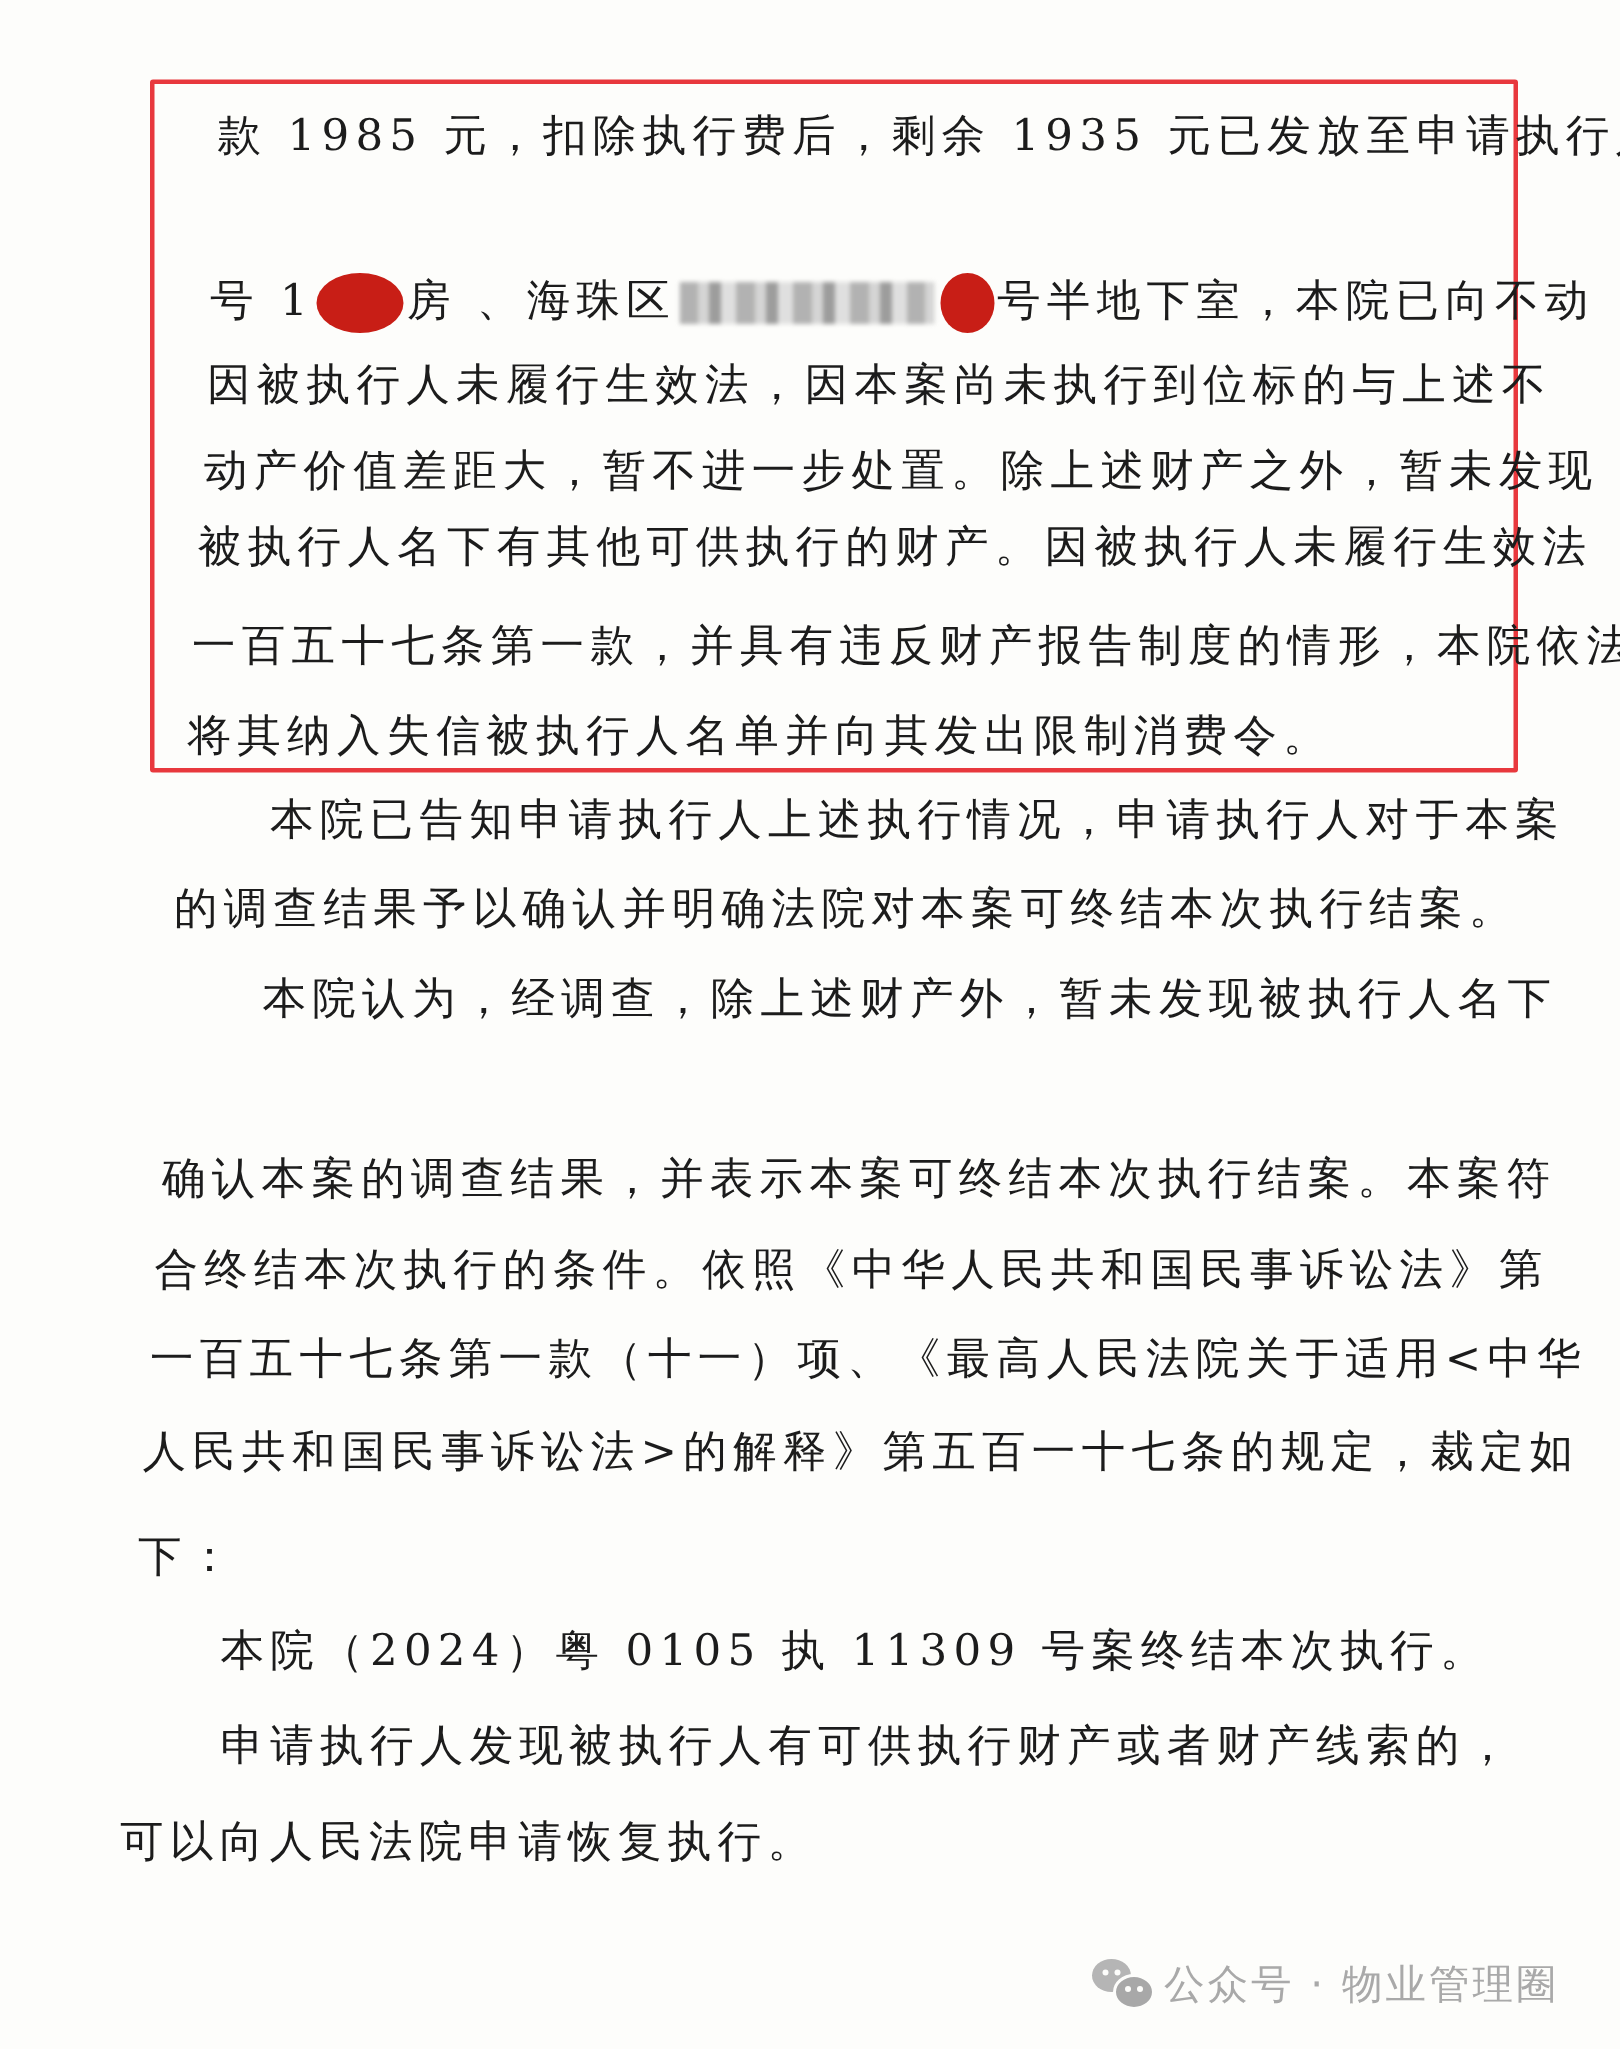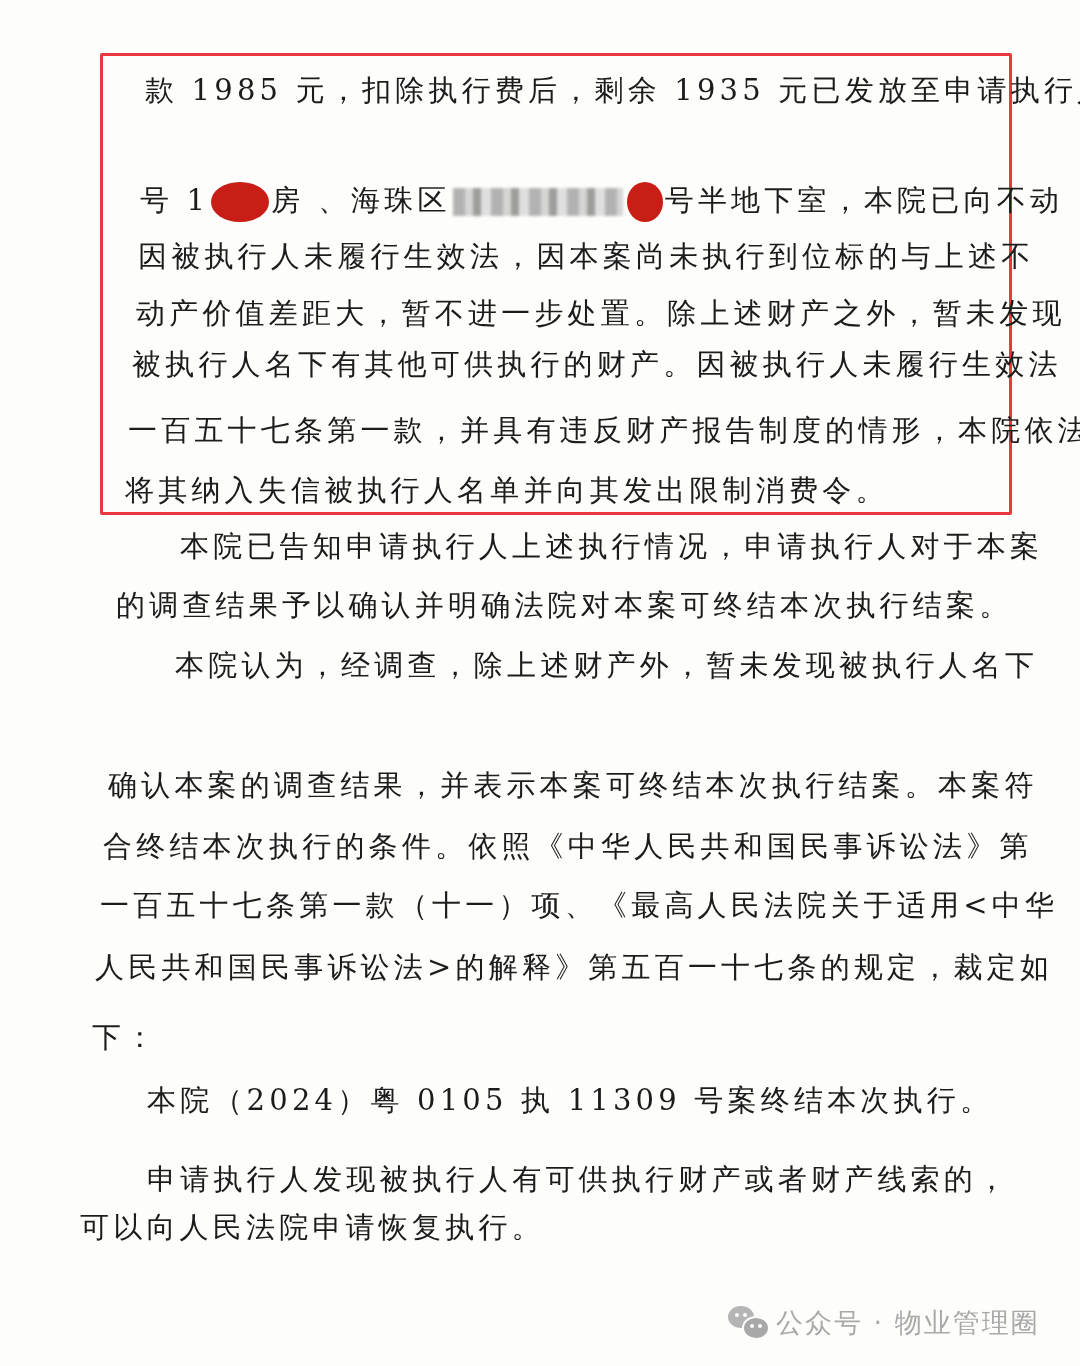--- a/index.html
+++ b/index.html
@@ -122,21 +122,21 @@
 
   <div class="line" style="left:175px; top:645px;">本院认为，经调查，除上述财产外，暂未发现被执行人名下</div>
   <div class="line" style="left:108px; top:765px;">确认本案的调查结果，并表示本案可终结本次执行结案。本案符</div>
   <div class="line" style="left:103px; top:826px;">合终结本次执行的条件。依照《中华人民共和国民事诉讼法》第</div>
   <div class="line" style="left:100px; top:885px;">一百五十七条第一款（十一）项、《最高人民法院关于适用&lt;中华</div>
   <div class="line" style="left:95px; top:947px;">人民共和国民事诉讼法&gt;的解释》第五百一十七条的规定，裁定如</div>
   <div class="line" style="left:92px; top:1017px;">下：</div>
 
   <div class="line" style="left:147px; top:1080px;">本院（2024）粤 0105 执 11309 号案终结本次执行。</div>
 
-  <div class="line" style="left:147px; top:1143px;margin-top:16px;">申请执行人发现被执行人有可供执行财产或者财产线索的，</div>
+  <div class="line" style="left:147px; top:1143px;">申请执行人发现被执行人有可供执行财产或者财产线索的，</div>
   <div class="line" style="left:80px; top:1207px;">可以向人民法院申请恢复执行。</div>
 
 
   <div class="watermark">
     <div class="wechat-icon">
       <div class="b1"></div>
       <div class="b2"></div>
       <div class="eye" style="left:7px; top:7px;"></div>
       <div class="eye" style="left:15px; top:7px;"></div>
       <div class="eye" style="left:22px; top:18px;"></div>

